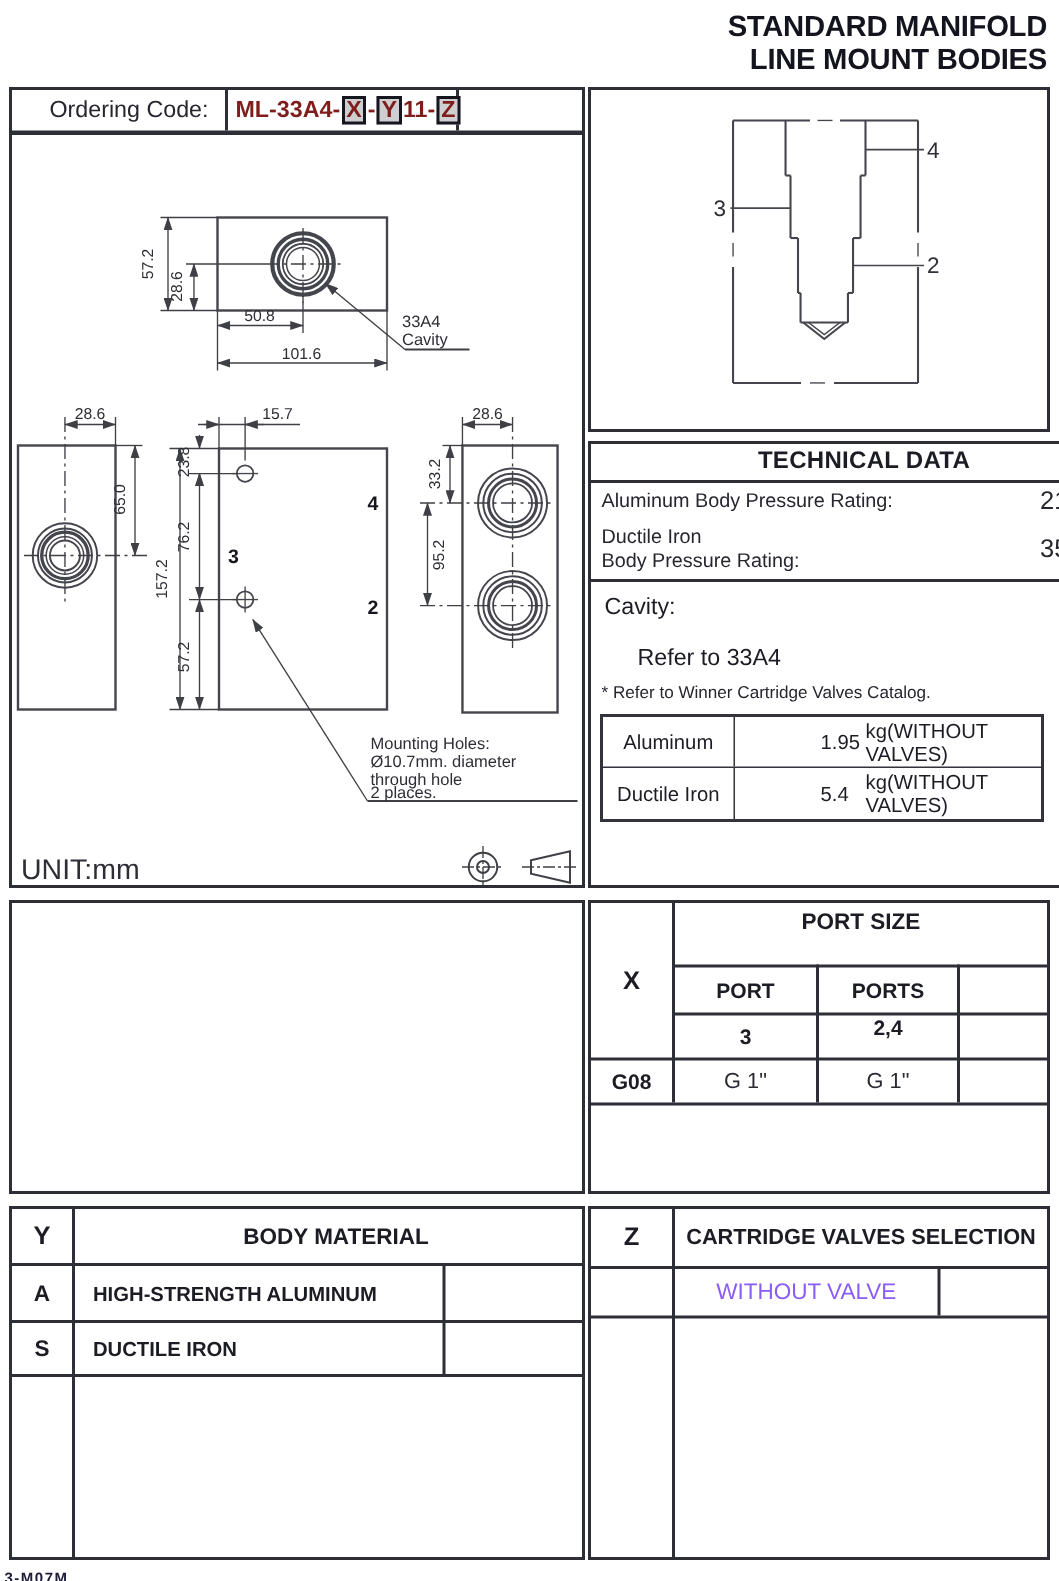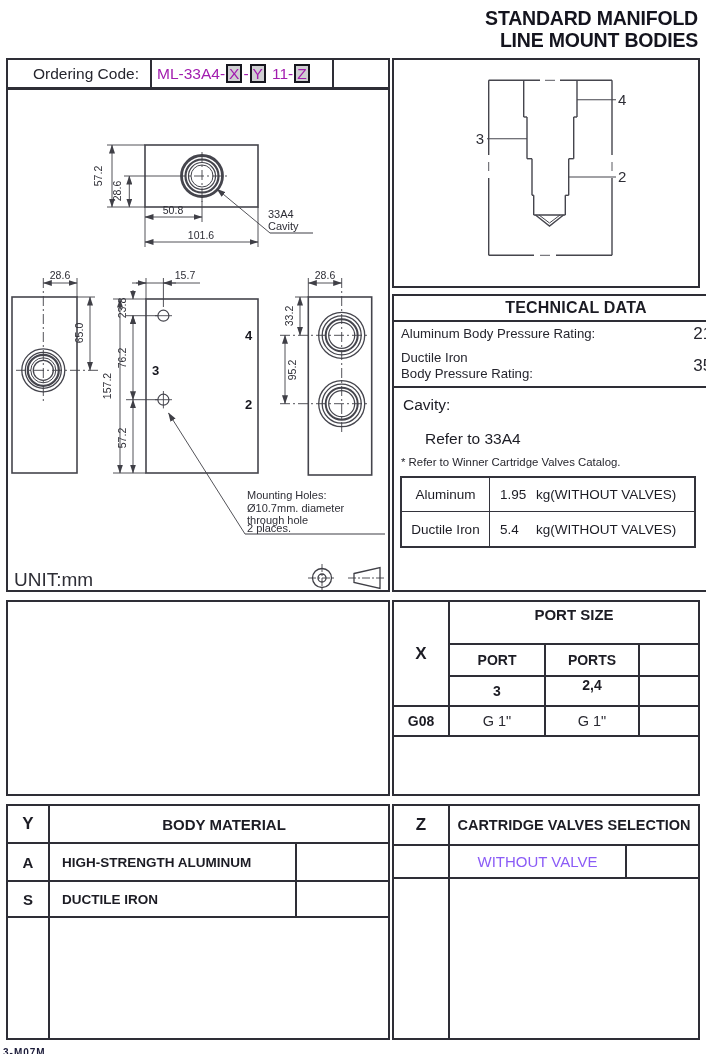--- a/index.html
+++ b/index.html
@@ -10,41 +10,41 @@
   .line { position:absolute; background:#2e2e36; }
 
   
   .page-title { position:absolute; top:7px; right:8px; text-align:right;
     font-size:19.5px; font-weight:bold; line-height:1.13; color:#14141e; letter-spacing:-0.2px; }
 
   
   .ordering { left:6px; top:58px; width:384px; height:31px; display:flex; align-items:stretch; }
   .ordering .lbl { width:144px; border-right:2px solid #2e2e36; display:flex; align-items:center;
     padding-left:25px; font-size:15.5px; color:#26262e; }
-  .ordering .code { width:182px; border-right:2px solid #2e2e36; display:flex; align-items:center;
-    padding-left:5px; font-size:15.5px; font-weight:normal; color:#a21caf; white-space:nowrap; }
+  .ordering .code { width:154px; border-right:2px solid #2e2e36; display:flex; align-items:center;
+    padding-left:5px; font-size:15.5px; font-weight:bold; color:#7f1d1d; white-space:nowrap; }
   .codebox { display:inline-block; border:2px solid #16161e; background:#cfcfd2; padding:0 1px;
     line-height:15px; margin:0 1px; }
   .sp { display:inline-block; width:5px; }
 
   
   .tech { left:392px; top:294px; width:368px; height:298px; }
   .tech .hdr { height:26px; border-bottom:2px solid #2e2e36; text-align:center;
     font-weight:bold; font-size:16px; padding-top:3px; letter-spacing:0.2px; }
   .tech .row1 { position:absolute; left:0; top:28px; width:100%; padding:0 7px;
     display:flex; justify-content:space-between; align-items:center; }
   .tech .row2 { position:absolute; left:0; top:50px; width:100%; height:42px; padding:0 7px;
     display:flex; justify-content:space-between; align-items:center; border-bottom:2px solid #2e2e36; }
   .tech .plabel { font-size:13.2px; color:#26262e; line-height:1.25; }
   .tech .pvalue { font-size:17px; color:#26262e; }
   .cavity-lbl { position:absolute; left:9px; top:100px; font-size:15.5px; }
   .cavity-val { position:absolute; left:31px; top:134px; font-size:15.5px; }
   .cavity-note { position:absolute; left:7px; top:160px; font-size:11.4px; color:#26262e; }
   .wtable { position:absolute; left:6px; top:180px; width:296px; height:72px; border:2px solid #33333b; }
-  .wrow { display:flex; height:34px; }
+  .wrow { display:flex; height:34px;gap:47px; }
   .wrow.first { border-bottom:1.5px solid #33333b; }
   .wmat { width:88px; border-right:1.5px solid #33333b; display:flex; align-items:center;
     justify-content:center; font-size:13.5px; }
   .wval { flex:1; display:flex; align-items:center; padding-left:10px; font-size:13.5px; }
   .wnum { display:inline-block; width:36px; }
   .tech .contact { position:absolute; left:7px; top:258px; font-size:12.4px; line-height:1.2; color:#26262e; }
   .tech .contact .l2 { padding-left:7px; }
 
   
   .cell { position:absolute; display:flex; align-items:center; justify-content:center; }

